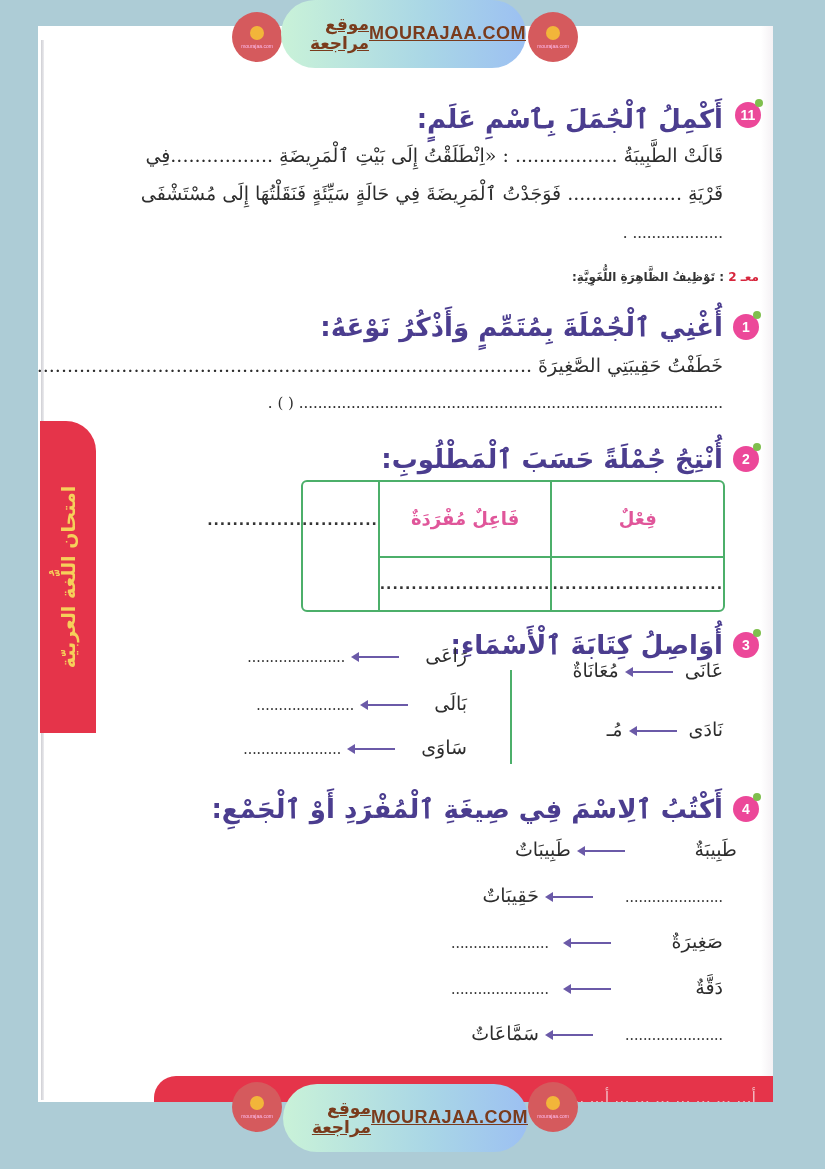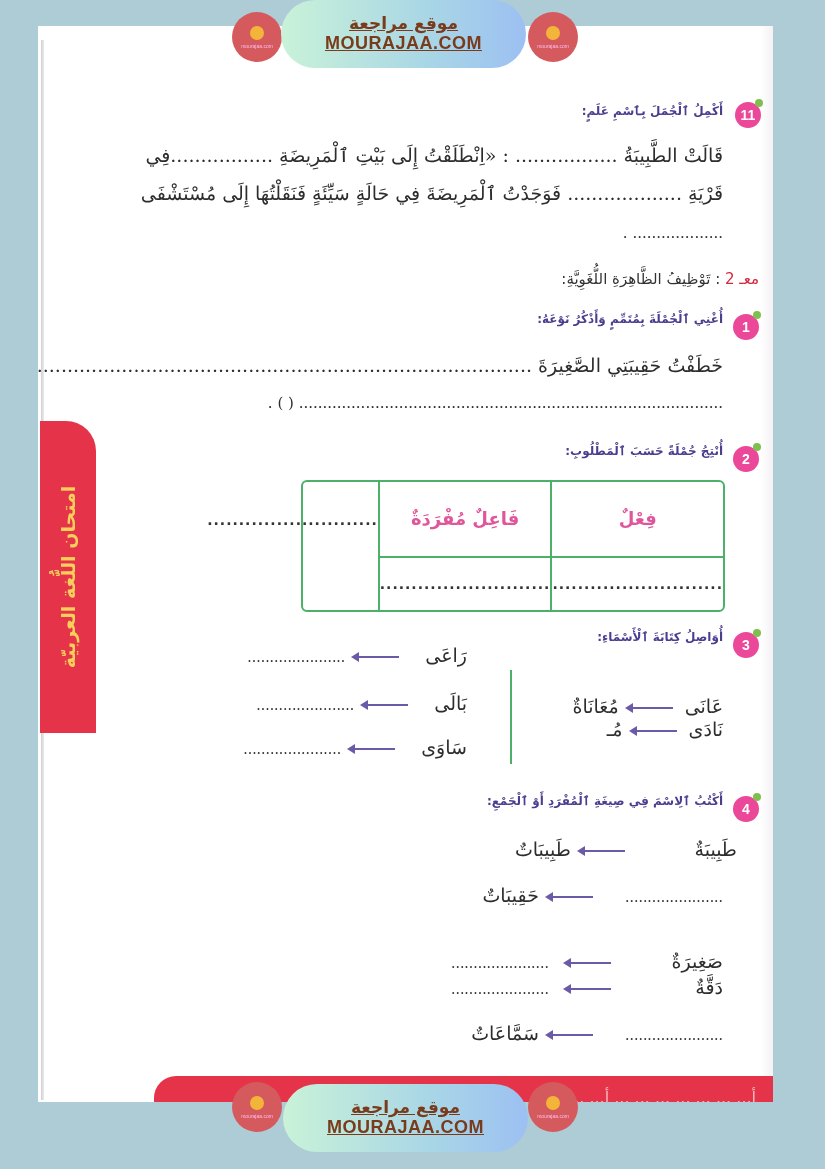--- a/index.html
+++ b/index.html
@@ -52,33 +52,33 @@
       display: flex; align-items: center; justify-content: center;
       font-family: "Liberation Sans", sans-serif;
     }
     .badge::after {
       content: ""; position: absolute; right: -2px; top: -3px;
       width: 8px; height: 8px; border-radius: 50%; background: #7fbf4d;
     }
 
     .q-title {
       position: absolute; right: 50px;
-      color: #4b3d8f; font-weight: bold; font-size: 12px;
+      color: #4b3d8f; font-weight: bold; font-size: 26px;
       white-space: nowrap;
     }
     .text-line {
       position: absolute;
       font-family: "DejaVu Serif", serif;
       font-size: 19px; color: #2d2d2d; white-space: nowrap;
     }
     .dots { color: #333; letter-spacing: 0px; }
 
     .sec-title {
       position: absolute; right: 14px; top: 244px;
-      font-size: 15px; font-weight: normal; color: #333;
+      font-size: 12px; font-weight: bold; color: #333;
       white-space: nowrap;
     }
     .sec-title .code { color: #d7263d; }
 
     
     .grid-table {
       position: absolute; left: 263px; top: 454px;
       width: 424px; height: 132px;
       border: 2.5px solid #4caf6a; border-radius: 6px;
       display: grid;
@@ -122,21 +122,21 @@
       border-top-left-radius: 22px;
       color: #f2b9c0; font-size: 16px; direction: rtl;
       padding-right: 18px; padding-top: 12px; white-space: nowrap; overflow: hidden;
     }
 
     
     .wm {
       position: absolute;
       width: 245px; height: 68px; border-radius: 34px;
       background: linear-gradient(to right, #c9f2d8, #a9d6e6 60%, #9cc0f2);
-      display: flex; flex-direction: column; align-items: center; justify-content: center;
+      display: flex; align-items: center; justify-content: center;
       color: #7a3b1c; font-weight: bold;
     }
     .wm .ar { font-size: 17px; text-decoration: underline; direction: rtl; line-height: 1.1; }
     .wm .en { font-family: "Liberation Sans", sans-serif; font-size: 18px; text-decoration: underline; letter-spacing: 0.5px; line-height: 1.2; }
     .wm-logo {
       position: absolute; width: 50px; height: 50px; border-radius: 50%;
       background: #d55a5d;
       display: flex; flex-direction: column; align-items: center; justify-content: center;
     }
     .wm-logo .coin {
@@ -177,21 +177,21 @@
     <div class="cell head">فِعْلٌ</div>
     <div class="cell head">فَاعِلٌ مُفْرَدَةٌ</div>
     <div class="cell body">...........................</div>
     <div class="cell body">...........................</div>
     <div class="cell body">...........................</div>
   </div>
 
   <div class="badge" style="right:14px; top:606px;">3</div>
   <div class="q-title rtl" style="top:604px;">أُوَاصِلُ كِتَابَةَ ٱلْأَسْمَاءِ:</div>
 
-  <div class="text-line rtl" style="right:50px; top:669px;">
+  <div class="text-line rtl" style="right:50px; top:633px;">
     <span>عَانَى</span>
     <span class="arrow"></span>
     <span>مُعَانَاةٌ</span>
   </div>
   <div class="text-line rtl" style="right:50px; top:692px;">
     <span>نَادَى</span>
     <span class="arrow"></span>
     <span>مُـ</span>
   </div>
 
@@ -219,21 +219,21 @@
   <div class="text-line rtl" style="right:36px; top:812px;">
     <span style="display:inline-block; width:100px;">طَبِيبَةٌ</span>
     <span class="arrow"></span>
     <span>طَبِيبَاتٌ</span>
   </div>
   <div class="text-line rtl" style="right:50px; top:858px;">
     <span class="dots" style="display:inline-block; width:118px; font-size:14px;">......................</span>
     <span class="arrow"></span>
     <span>حَقِيبَاتٌ</span>
   </div>
-  <div class="text-line rtl" style="right:50px; top:904px;margin-top:20px;">
+  <div class="text-line rtl" style="right:50px; top:904px;">
     <span style="display:inline-block; width:100px;">صَغِيرَةٌ</span>
     <span class="arrow" style="margin-left:14px;"></span>
     <span class="dots" style="font-size:14px;">......................</span>
   </div>
   <div class="text-line rtl" style="right:50px; top:950px;">
     <span style="display:inline-block; width:100px;">دَقَّةٌ</span>
     <span class="arrow" style="margin-left:14px;"></span>
     <span class="dots" style="font-size:14px;">......................</span>
   </div>
   <div class="text-line rtl" style="right:50px; top:996px;">

